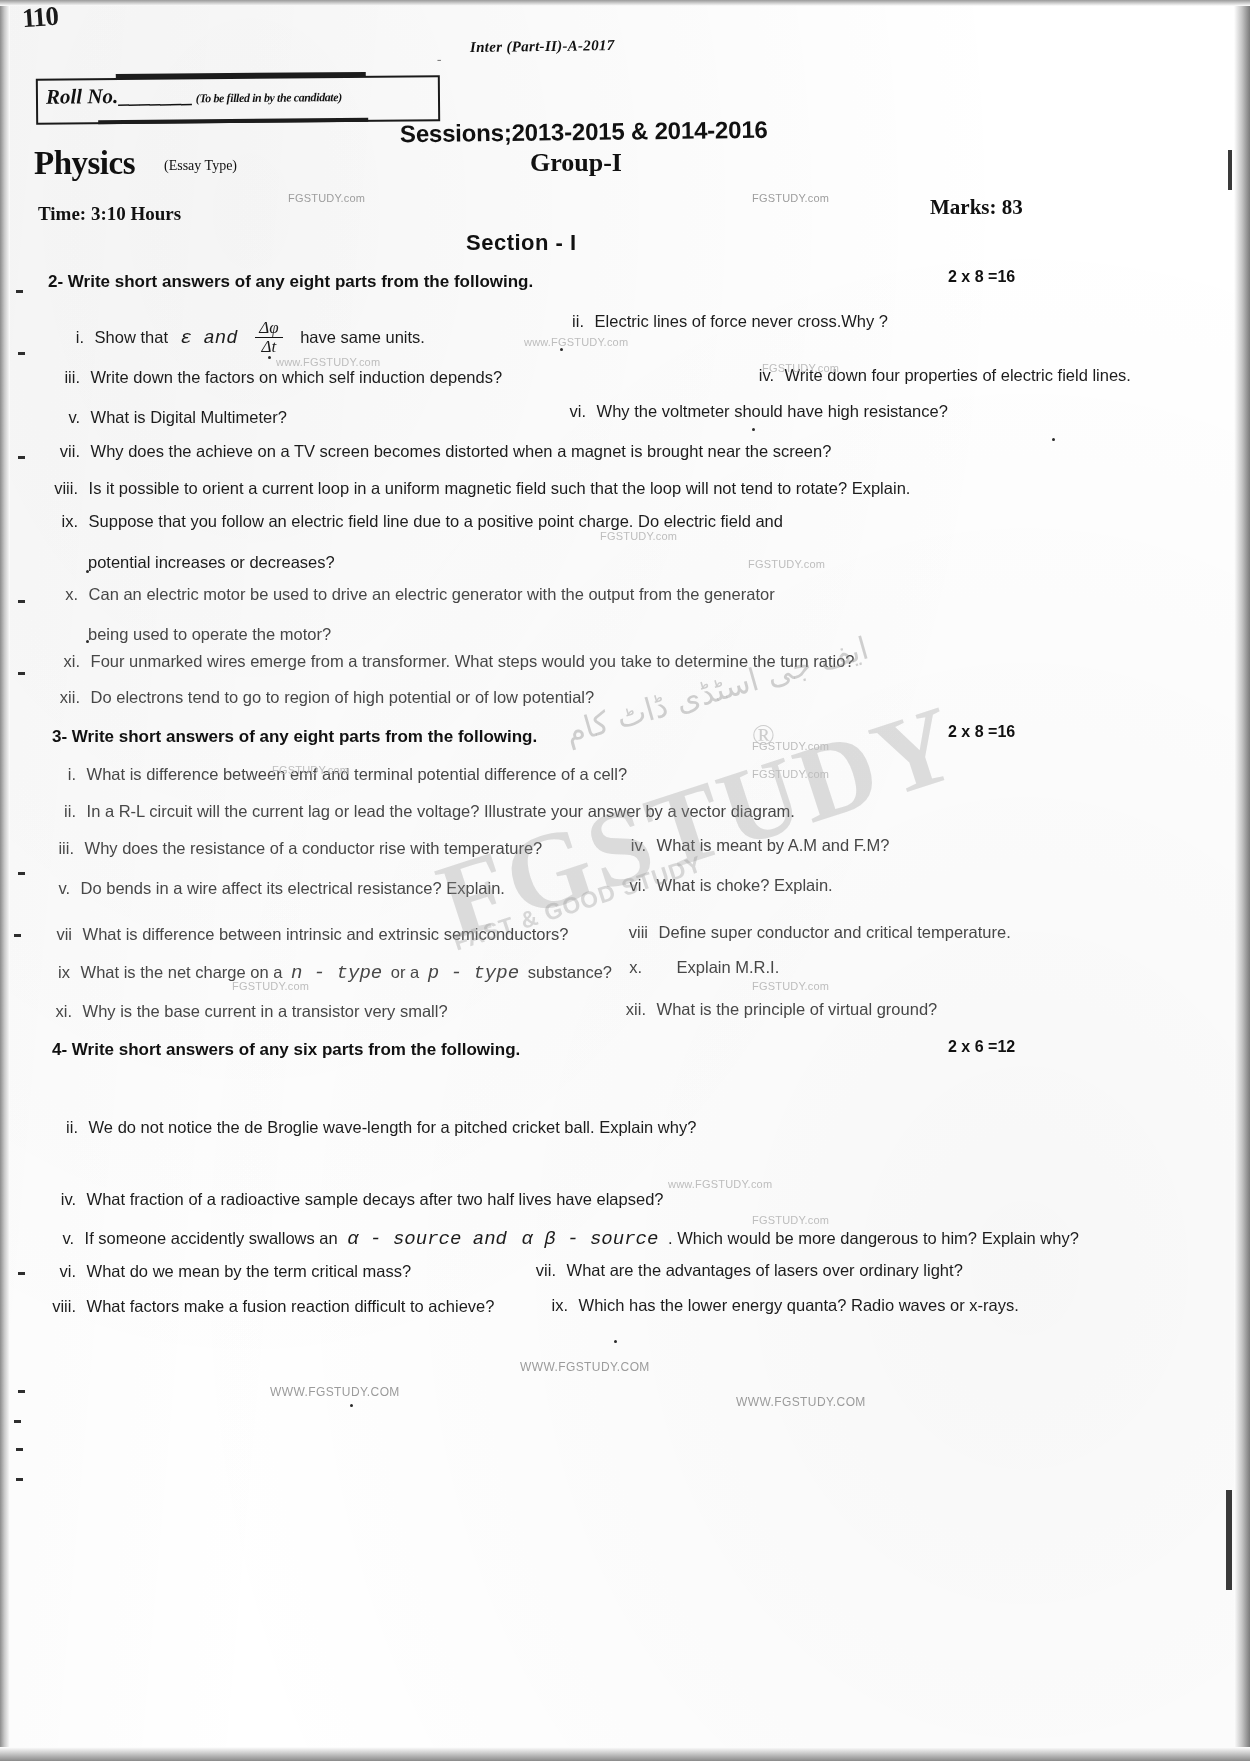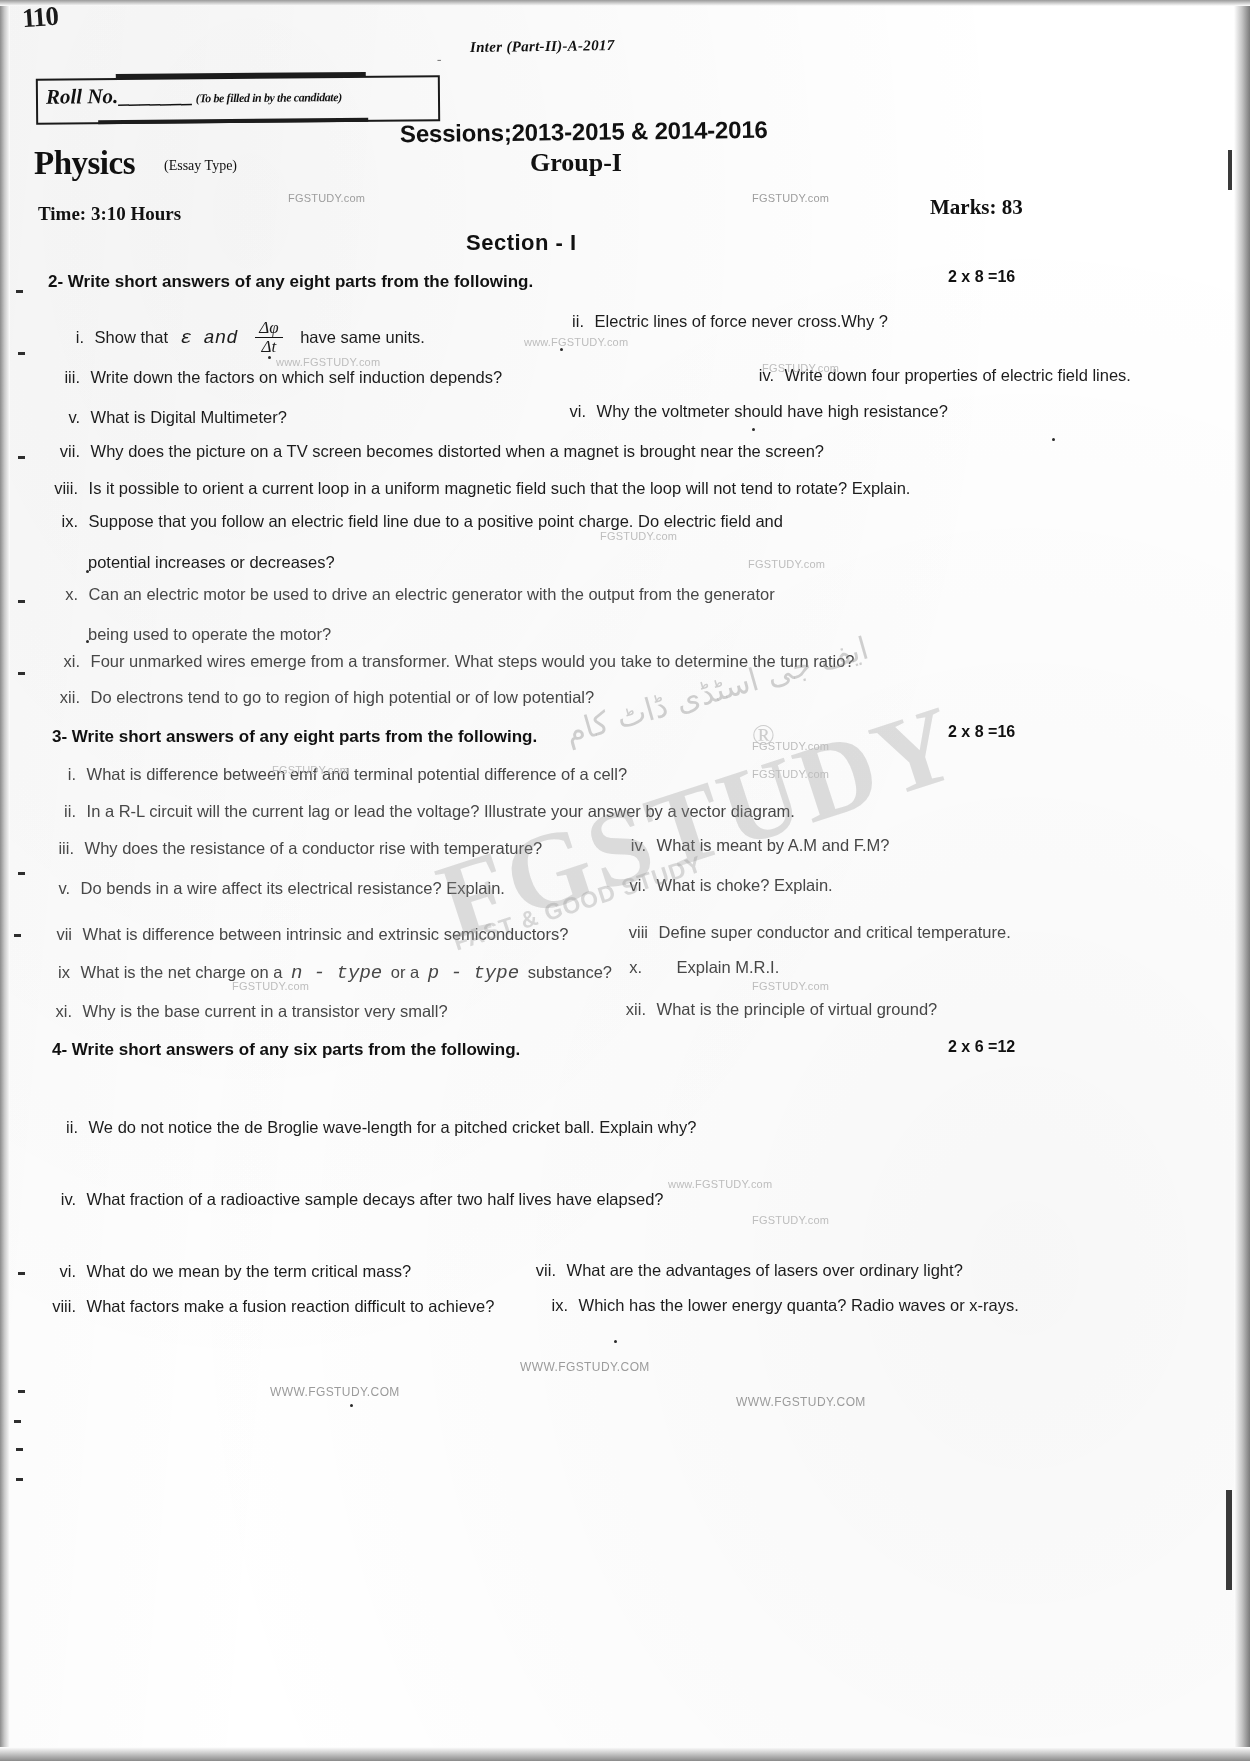--- a/index.html
+++ b/index.html
@@ -296,21 +296,21 @@
     <span class="rn" style="width:20px;">v.</span>
     <span>What is Digital Multimeter?</span>
   </div>
   <div class="part" style="left:562px;top:402px;">
     <span class="rn" style="width:24px;">vi.</span>
     <span>Why the voltmeter should have high resistance?</span>
   </div>
 
   <div class="part" style="left:50px;top:442px;">
     <span class="rn" style="width:30px;">vii.</span>
-    <span>Why does the picture on a TV screen becomes distorted when a magnet is brought near the screen?</span>
+    <span>Why does the achieve on a TV screen becomes distorted when a magnet is brought near the screen?</span>
   </div>
 
   <div class="part" style="left:44px;top:479px;">
     <span class="rn" style="width:34px;">viii.</span>
     <span>Is it possible to orient a current loop in a uniform magnetic field such that the loop will not tend to rotate? Explain.</span>
   </div>
 
   <div class="part" style="left:52px;top:512px;">
     <span class="rn" style="width:26px;">ix.</span>
     <span>Suppose that you follow an electric field line due to a positive point charge. Do electric field and</span>
@@ -413,20 +413,27 @@
     <span class="rn" style="width:24px;">ii.</span>
     <span>We do not notice the de Broglie wave-length for a pitched cricket ball. Explain why?</span>
   </div>
 
 
   <div class="part" style="left:50px;top:1190px;">
     <span class="rn" style="width:26px;">iv.</span>
     <span>What fraction of a radioactive sample decays after two half lives have elapsed?</span>
   </div>
 
+  <div class="part" style="left:52px;top:1228px;">
+    <span class="rn" style="width:22px;">v.</span>
+    <span>If someone accidently swallows an</span>
+    <span class="mathi" style="margin:0 5px;">α - source and</span>
+    <span class="mathi" style="margin:0 5px;">α β - source</span>
+    <span>. Which would be more dangerous to him? Explain why?</span>
+  </div>
 
   <div class="part" style="left:50px;top:1262px;">
     <span class="rn" style="width:26px;">vi.</span>
     <span>What do we mean by the term critical mass?</span>
   </div>
   <div class="part" style="left:528px;top:1261px;">
     <span class="rn" style="width:28px;">vii.</span>
     <span>What are the advantages of lasers over ordinary light?</span>
   </div>
 

